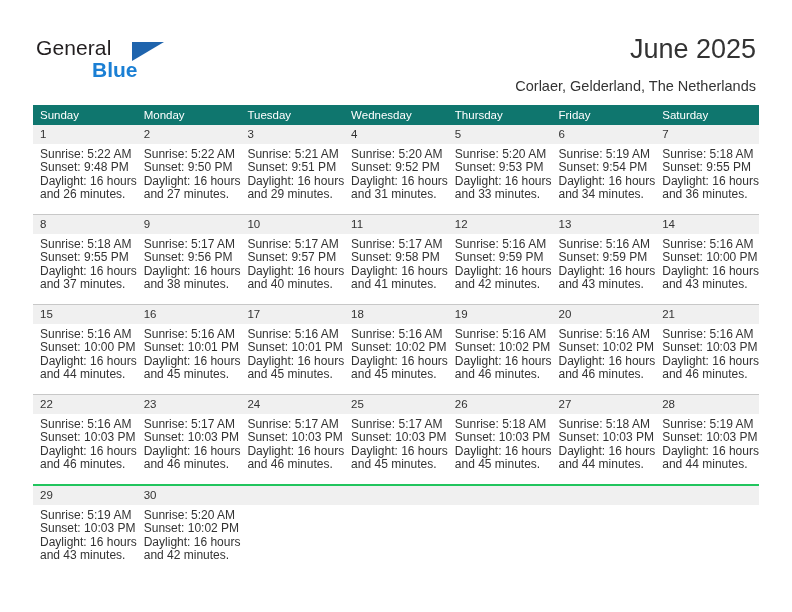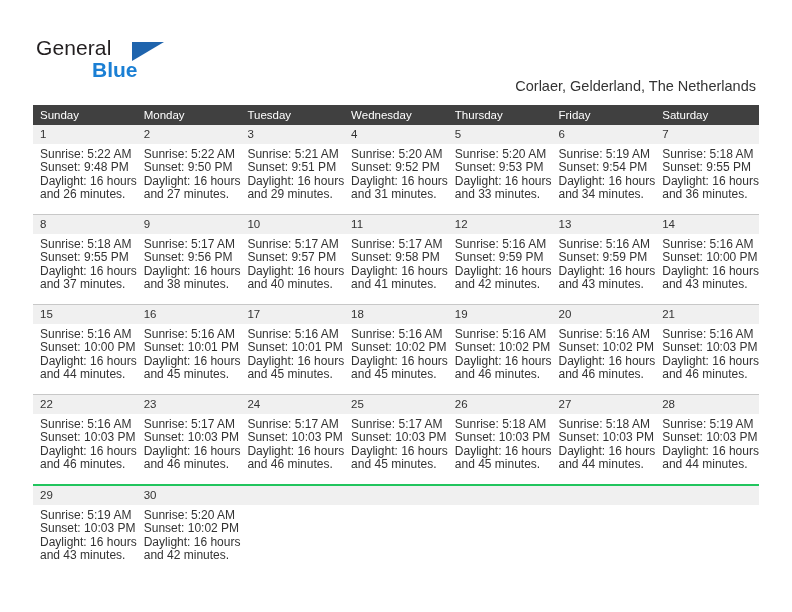--- a/index.html
+++ b/index.html
@@ -89,21 +89,21 @@
     left: 33px;
     top: 105px;
     width: 726px;
   }
   table.cal {
     width: 726px;
     border-collapse: collapse;
     table-layout: fixed;
   }
   table.cal th {
-    background: #404040;
+    background: #0f766e;
     color: #ffffff;
     font-size: 11.5px;
     font-weight: normal;
     text-align: left;
     padding: 4px 0 4px 7px;
     height: 12px;
     border: none;
   }
   td.daycell {
     vertical-align: top;
@@ -138,20 +138,21 @@
 <body>
 
 <div class="page">
 
   <div class="header">
     <div class="logo">
       <span class="logo-general">General</span>
       <span class="logo-triangle"></span>
       <span class="logo-blue">Blue</span>
     </div>
+    <div class="title">June 2025</div>
     <div class="subtitle">Corlaer, Gelderland, The Netherlands</div>
   </div>
 
   <div class="calendar">
     <table class="cal">
       <thead>
         <tr id="weekday-row">
             <th>Sunday</th>
             <th>Monday</th>
             <th>Tuesday</th>

